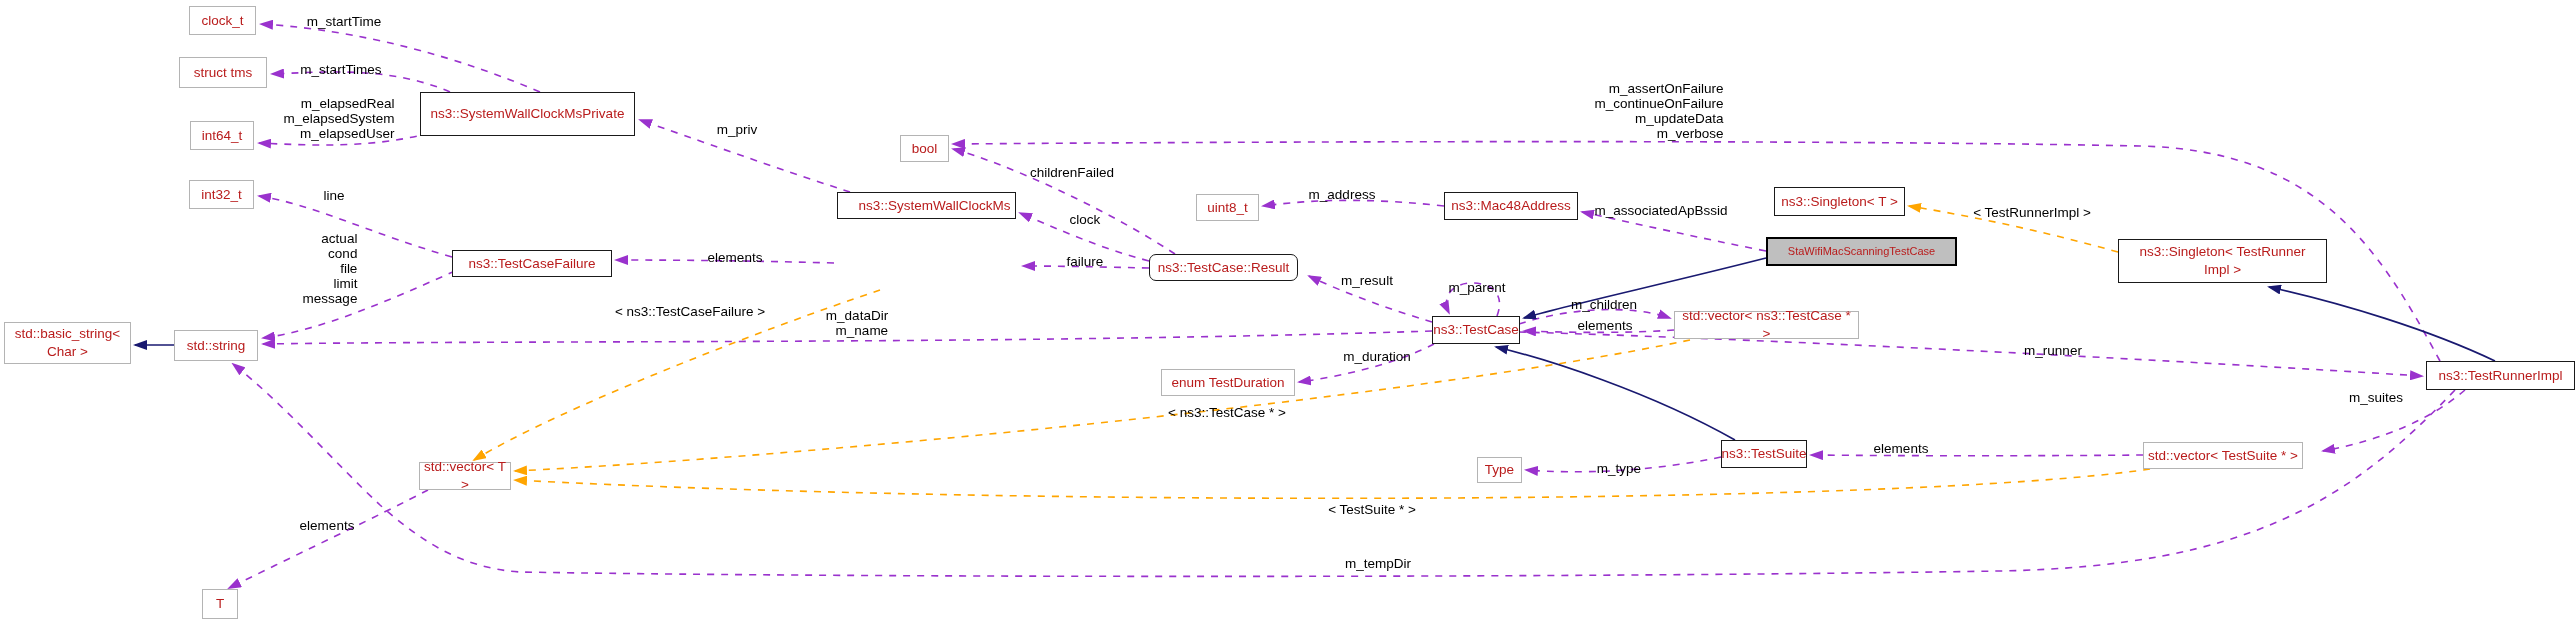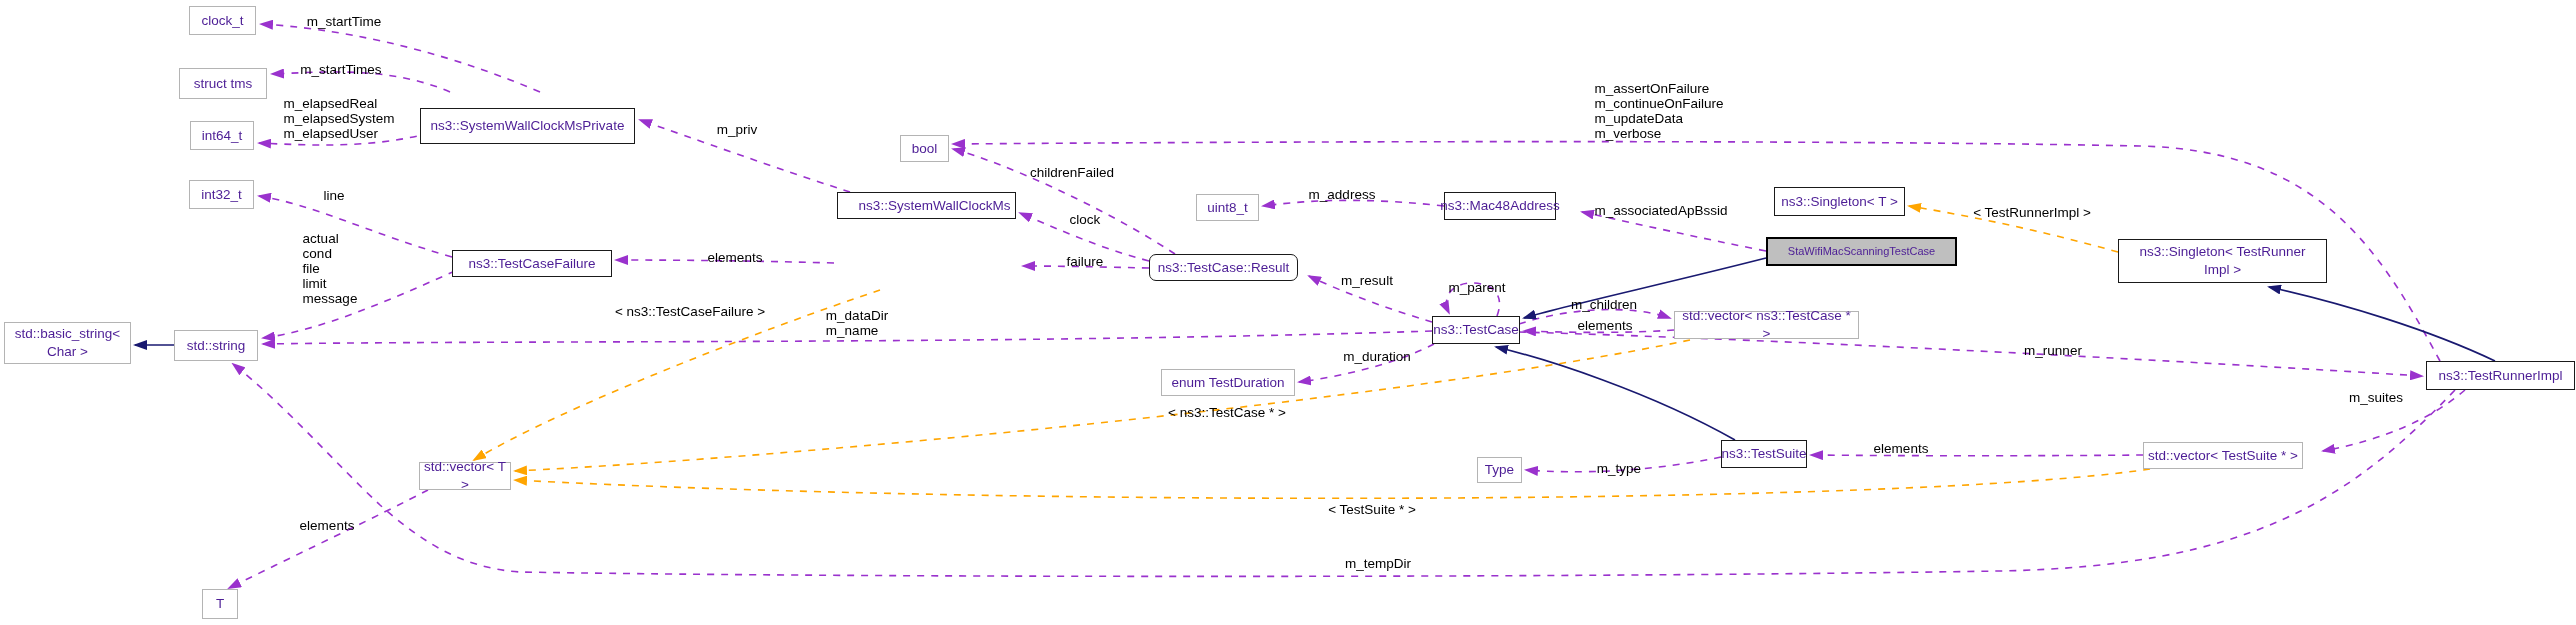--- a/index.html
+++ b/index.html
@@ -1,26 +1,26 @@
 <!DOCTYPE html>
 <html><head>
 <meta charset="utf-8">
 <style>
   html,body{margin:0;padding:0;background:#fff;}
   #stage{position:relative;width:2576px;height:625px;background:#ffffff;
          font-family:"Liberation Sans", sans-serif;overflow:hidden;}
   #edges{position:absolute;left:0;top:0;width:2576px;height:625px;}
   .node{position:absolute;box-sizing:border-box;background:#ffffff;
-        border:1px solid #b4b4b4;color:#4c1d95;font-size:13.5px;line-height:1.3;
+        border:1px solid #b4b4b4;color:#b91c1c;font-size:13.5px;line-height:1.3;
         display:flex;align-items:center;justify-content:center;text-align:center;
         white-space:pre-line;padding:2px 4px;}
   .node.n3{border:1.6px solid #1a1a1a;}
   .node.main{background:#bfbfbf;border:2.4px solid #000;font-size:11px;}
   .elabel{position:absolute;transform:translateX(-50%);color:#000;
-          font-size:13.5px;line-height:15px;text-align:left;white-space:pre-line;}
+          font-size:13.5px;line-height:15px;text-align:right;white-space:pre-line;}
 </style>
 </head>
 <body>
 
 <div id="stage">
 
   <svg id="edges" viewBox="0 0 2576 625" xmlns="http://www.w3.org/2000/svg">
     <defs>
       <marker id="ap" markerWidth="14" markerHeight="10" refX="12" refY="5" orient="auto" markerUnits="userSpaceOnUse">
         <path d="M0,0 L14,5 L0,10 z" fill="#9a32cd"></path>
@@ -67,33 +67,33 @@
     </g>
     <g fill="none" stroke="#191970" stroke-width="1.7">
       <path d="M 174,345 L 135,345" marker-end="url(#an)"></path>
       <path d="M 1766,258 C 1660,285 1567,305 1524,318" marker-end="url(#an)"></path>
       <path d="M 1735,440 C 1650,392 1547,359 1496,347" marker-end="url(#an)"></path>
       <path d="M 2495,361 C 2430,330 2342,303 2269,287" marker-end="url(#an)"></path>
     </g>
   </svg>
 
   <div class="node" style="left:189px;top:6px;width:67px;height:29px;">clock_t</div>
-  <div class="node" style="left:179px;top:57px;width:88px;height:31px;margin-top:11px;">struct tms</div>
+  <div class="node" style="left:179px;top:57px;width:88px;height:31px;">struct tms</div>
   <div class="node" style="left:190px;top:121px;width:64px;height:29px;">int64_t</div>
   <div class="node" style="left:189px;top:180px;width:65px;height:29px;">int32_t</div>
-  <div class="node n3" style="left:420px;top:108px;width:215px;height:36px;">ns3::SystemWallClockMsPrivate</div>
+  <div class="node n3" style="left:420px;top:92px;width:215px;height:44px;">ns3::SystemWallClockMsPrivate</div>
   <div class="node" style="left:4px;top:322px;width:127px;height:42px;">std::basic_string&lt;
 Char &gt;</div>
   <div class="node" style="left:174px;top:330px;width:84px;height:31px;">std::string</div>
   <div class="node n3" style="left:452px;top:250px;width:160px;height:27px;">ns3::TestCaseFailure</div>
   <div class="node n3" style="left:837px;top:192px;width:179px;height:27px;padding-left:20px;">ns3::SystemWallClockMs</div>
   <div class="node" style="left:900px;top:135px;width:49px;height:27px;">bool</div>
   <div class="node" style="left:1196px;top:194px;width:63px;height:27px;">uint8_t</div>
   <div class="node n3" style="left:1149px;top:254px;width:149px;height:27px;border-radius:7px;">ns3::TestCase::Result</div>
-  <div class="node n3" style="left:1444px;top:192px;width:112px;height:28px;">ns3::Mac48Address</div>
+  <div class="node n3" style="left:1444px;top:192px;width:134px;height:28px;">ns3::Mac48Address</div>
   <div class="node n3" style="left:1774px;top:187px;width:131px;height:29px;">ns3::Singleton&lt; T &gt;</div>
   <div class="node main" style="left:1766px;top:237px;width:191px;height:29px;">StaWifiMacScanningTestCase</div>
   <div class="node n3" style="left:2118px;top:239px;width:209px;height:44px;">ns3::Singleton&lt; TestRunner
 Impl &gt;</div>
   <div class="node n3" style="left:1432px;top:316px;width:88px;height:28px;">ns3::TestCase</div>
   <div class="node" style="left:1674px;top:311px;width:185px;height:28px;">std::vector&lt; ns3::TestCase * &gt;</div>
   <div class="node" style="left:1161px;top:369px;width:134px;height:27px;">enum TestDuration</div>
   <div class="node n3" style="left:2426px;top:361px;width:149px;height:29px;">ns3::TestRunnerImpl</div>
   <div class="node n3" style="left:1721px;top:440px;width:86px;height:28px;">ns3::TestSuite</div>
   <div class="node" style="left:1477px;top:457px;width:45px;height:26px;">Type</div>

